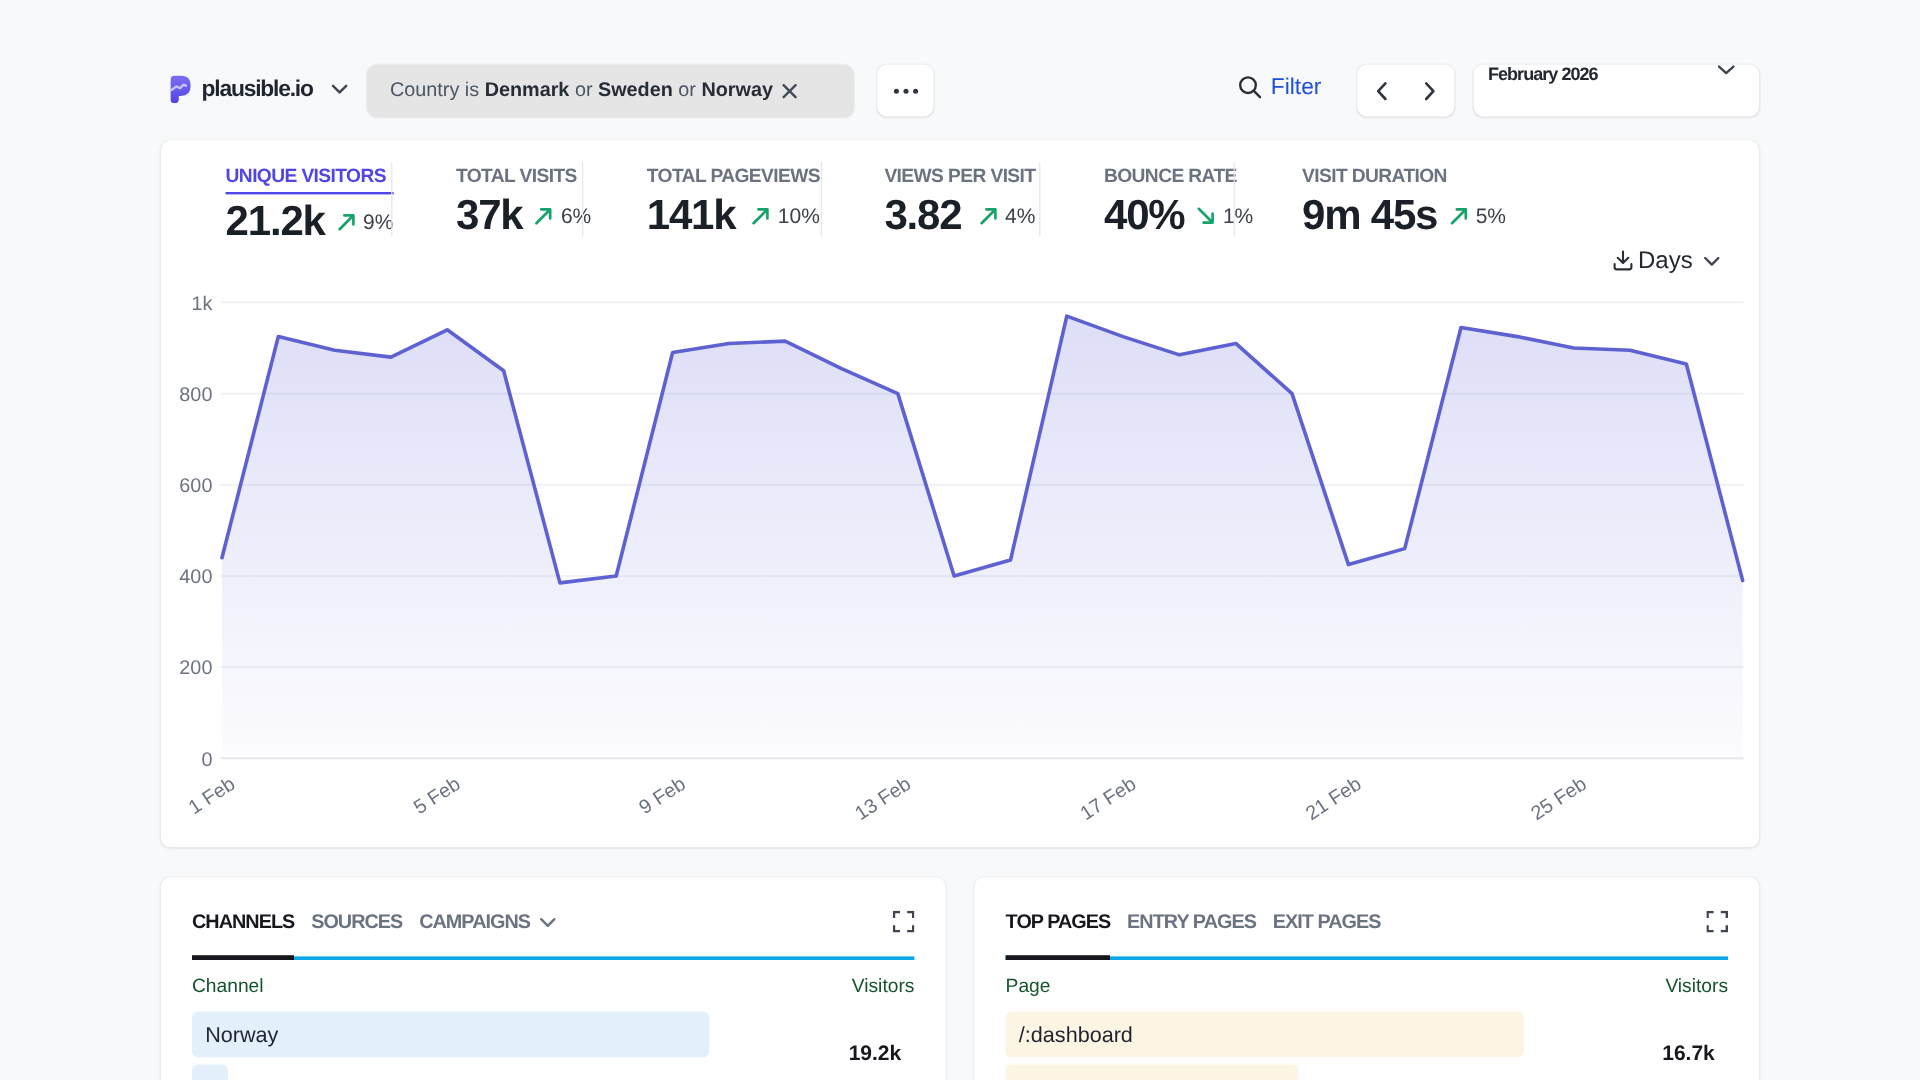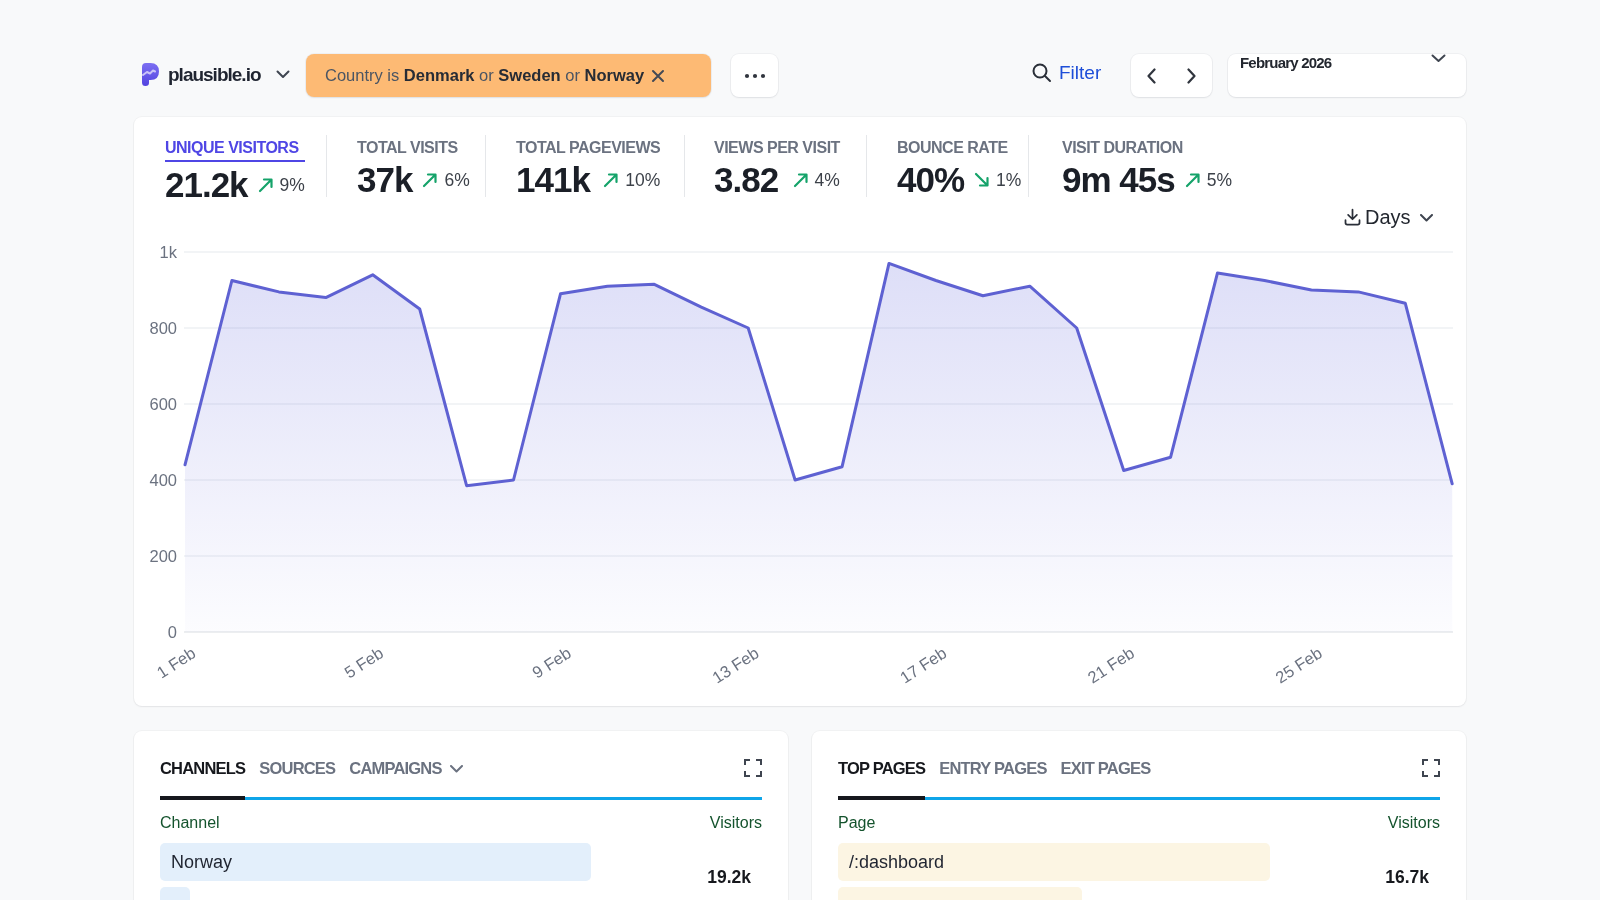--- a/index.html
+++ b/index.html
@@ -2,42 +2,42 @@
 <html><head>
 <meta charset="utf-8">
 <style>
   * { margin:0; padding:0; box-sizing:border-box; }
   html,body { width:1600px; height:900px; overflow:hidden; background:#f8f9fa;
     font-family:"Liberation Sans", sans-serif; }
   .abs { position:absolute; }
   
   .brand { left:142px; top:63px; display:flex; align-items:center; }
   .brand .name { font-size:19px; font-weight:700; color:#1f2430; margin-left:9px; letter-spacing:-1px;}
-  .pill { left:306px; top:54px; width:405px; height:43px; background:#fdba74; border-radius:8px;
+  .pill { left:306px; top:54px; width:405px; height:43px; background:#e5e5e5; border-radius:8px;
     box-shadow:0 1px 2px rgba(16,24,40,.07), 0 0 0 1px rgba(16,24,40,.04);
     display:flex; align-items:center; padding:0 19px; font-size:16.5px; color:#4b5563; white-space:nowrap; }
   .pill b { color:#272c35; font-weight:700; }
   .dots { left:731px; top:54px; width:47px; height:43px; background:#fff; border-radius:8px;
     box-shadow:0 1px 2px rgba(16,24,40,.07), 0 0 0 1px rgba(16,24,40,.04);
     display:flex; align-items:center; justify-content:center; }
   .filterbtn { left:1031px; top:62px; display:flex; align-items:center; color:#1d4ed8; font-size:19px; }
   .navbox { left:1131px; top:54px; width:81px; height:43px; background:#fff; border-radius:8px;
     box-shadow:0 1px 2px rgba(16,24,40,.07), 0 0 0 1px rgba(16,24,40,.04);
     display:flex; align-items:center; }
   .navbox .half { flex:1; display:flex; align-items:center; justify-content:center; height:100%; }
   .datebox { left:1228px; top:54px; width:238px; height:43px; background:#fff; border-radius:8px;
     box-shadow:0 1px 2px rgba(16,24,40,.07), 0 0 0 1px rgba(16,24,40,.04);
     display:flex; font-size:15px; font-weight:700; letter-spacing:-0.8px; color:#23272f; padding:0 12px; }
   
   .card { background:#fff; border-radius:8px; box-shadow:0 1px 2px rgba(16,24,40,.06), 0 0 0 1px rgba(16,24,40,.03); }
   #maincard { left:134px; top:117px; width:1332px; height:589px; }
   #leftcard { left:134px; top:731px; width:654px; height:400px; }
   #rightcard { left:812px; top:731px; width:654px; height:400px; }
   
-  .stat { position:absolute; top:139px; }
+  .stat { position:absolute; top:139px;margin-left:23px; }
   .stat .lb { font-size:16px; font-weight:700; color:#6b7280; letter-spacing:-0.5px; white-space:nowrap; }
   .stat .vrow { display:flex; align-items:center; justify-content:space-between; margin-top:3px; }
   .stat .val { font-size:35px; font-weight:700; color:#1b1f27; letter-spacing:-1px;}
   .stat .delta { display:flex; align-items:center; font-size:17.5px; color:#3c4149; margin-left:10px; }
   .sep { position:absolute; top:135px; width:1px; height:62px; background:#e5e7ea; }
   .uv .lb { color:#4f46e5; border-bottom:2px solid #4f46e5; padding-bottom:3px; }
   
   .tabs { position:absolute; left:26px; right:26px; top:28px; display:flex; align-items:center;
     border-bottom:3px solid #0ea5e9; padding-bottom:19px; }
   .tab { font-size:16.5px; font-weight:700; letter-spacing:-0.8px; color:#6b7280; margin-right:14px; position:relative; }

